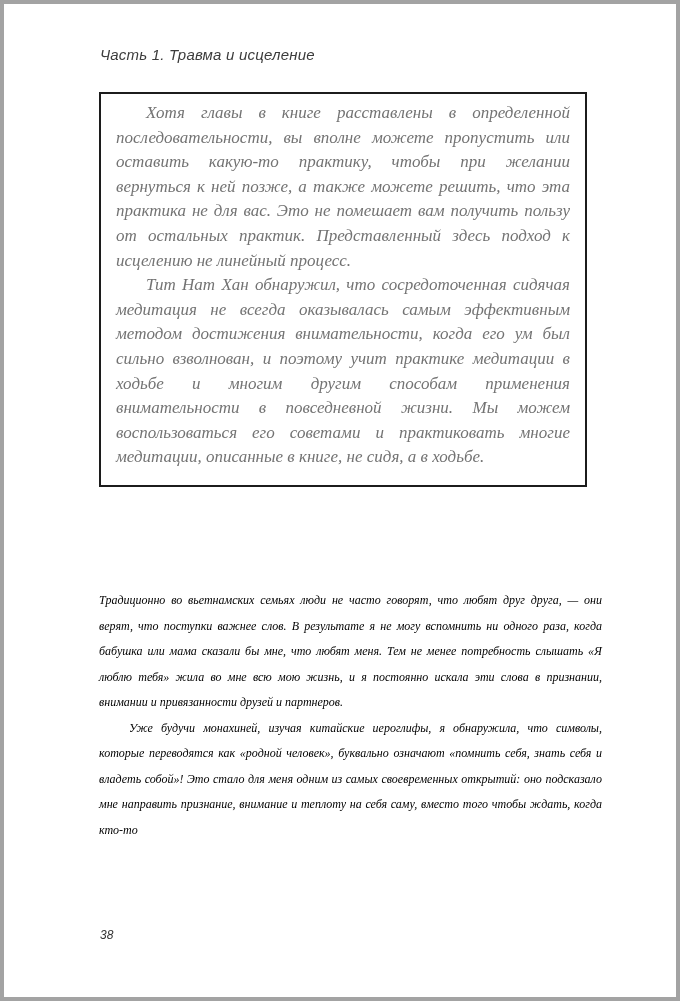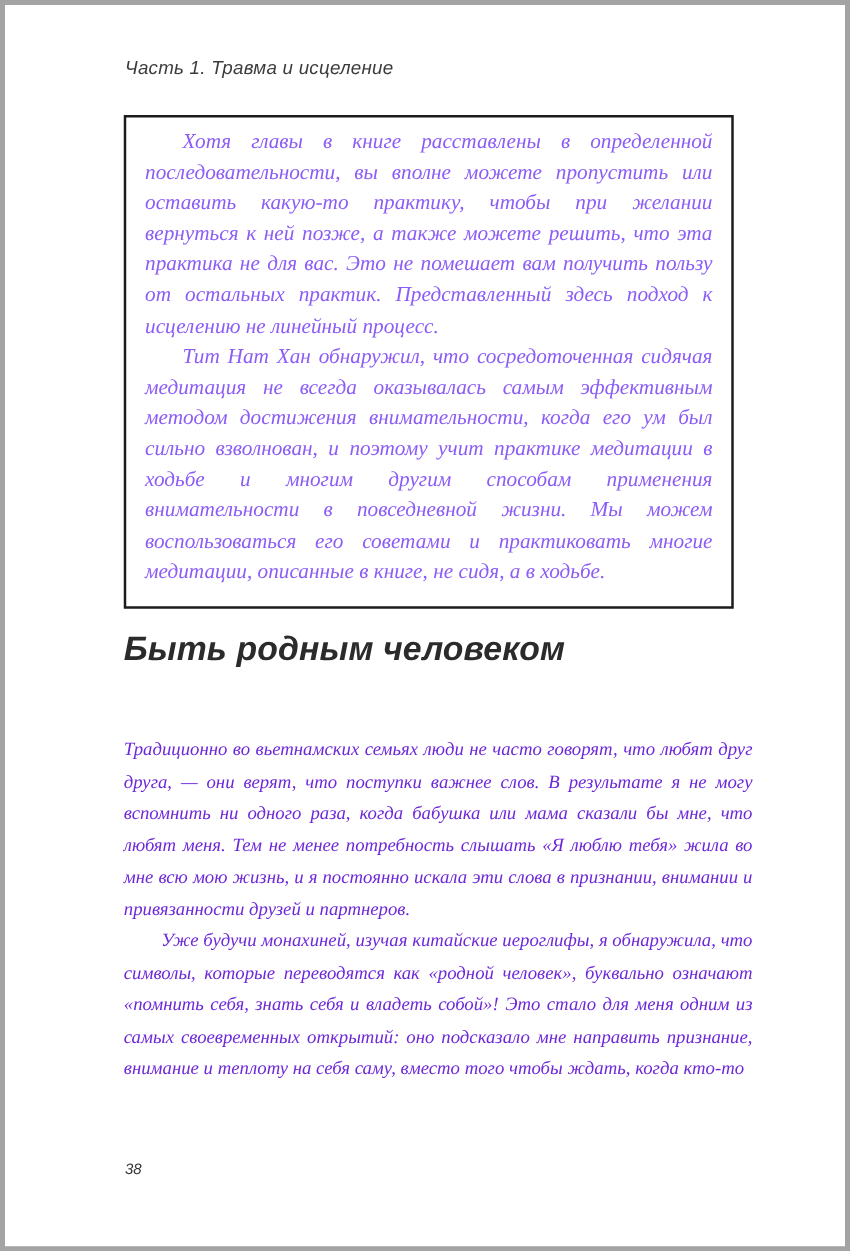--- a/index.html
+++ b/index.html
@@ -38,21 +38,21 @@
     padding: 7px 15px 10px 15px;
     background: #ffffff;
   }
   .note-box p {
     margin: 0;
     font-family: "Liberation Serif", "DejaVu Serif", serif;
     font-size: 17px;
     line-height: 24.6px;
     text-align: justify;
     text-indent: 30px;
-    color: #8b5cf6;
+    color: #737373;
   }
   .section-title {
     position: absolute;
     left: 95px;
     top: 498px;
     margin: 0;
     font-family: "Liberation Sans", "DejaVu Sans", sans-serif;
     font-size: 27px;
     line-height: 35px;
     font-weight: 600;
@@ -61,24 +61,24 @@
   }
   .body-text {
     position: absolute;
     left: 95px;
     top: 584px;
     width: 503px;
   }
   .body-text p {
     margin: 0;
     font-family: "Liberation Serif", "DejaVu Serif", serif;
-    font-size: 15px;
+    font-size: 12px;
     line-height: 25.5px;
     text-align: justify;
-    color: #6d28d9;
+    color: #000000;
   }
   .body-text p.indented {
     text-indent: 30px;
   }
   .page-number {
     position: absolute;
     left: 96px;
     top: 924px;
     font-family: "Liberation Sans", sans-serif;
     font-size: 12px;
@@ -91,21 +91,21 @@
 <div class="page">
 
   <div class="running-head">Часть 1. Травма и исцеление</div>
 
   <div class="note-box">
     <p>Хотя главы в книге расставлены в определенной последовательности, вы вполне можете пропустить или оставить какую-то практику, чтобы при желании вернуться к ней позже, а также можете решить, что эта практика не для вас. Это не помешает вам получить пользу от остальных практик. Представленный здесь подход к исцелению не линейный процесс.</p>
     <p>Тит Нат Хан обнаружил, что сосредоточенная сидячая медитация не всегда оказывалась самым эффективным методом достижения внимательности, когда его ум был сильно взволнован, и поэтому учит практике медитации в ходьбе и многим другим способам применения внимательности в повседневной жизни. Мы можем воспользоваться его советами и практиковать многие медитации, описанные в книге, не сидя, а в ходьбе.</p>
   </div>
 
   <h1 class="section-title">
-    <span>Быть родным человеком</span><br>
+    <br>
   </h1>
 
   <div class="body-text">
     <p>Традиционно во вьетнамских семьях люди не часто говорят, что любят друг друга, — они верят, что поступки важнее слов. В результате я не могу вспомнить ни одного раза, когда бабушка или мама сказали бы мне, что любят меня. Тем не менее потребность слышать «Я люблю тебя» жила во мне всю мою жизнь, и я постоянно искала эти слова в признании, внимании и привязанности друзей и партнеров.</p>
     <p class="indented">Уже будучи монахиней, изучая китайские иероглифы, я обнаружила, что символы, которые переводятся как «родной человек», буквально означают «помнить себя, знать себя и владеть собой»! Это стало для меня одним из самых своевременных открытий: оно подсказало мне направить признание, внимание и теплоту на себя саму, вместо того чтобы ждать, когда кто-то</p>
   </div>
 
   <div class="page-number">38</div>
 
 </div>

